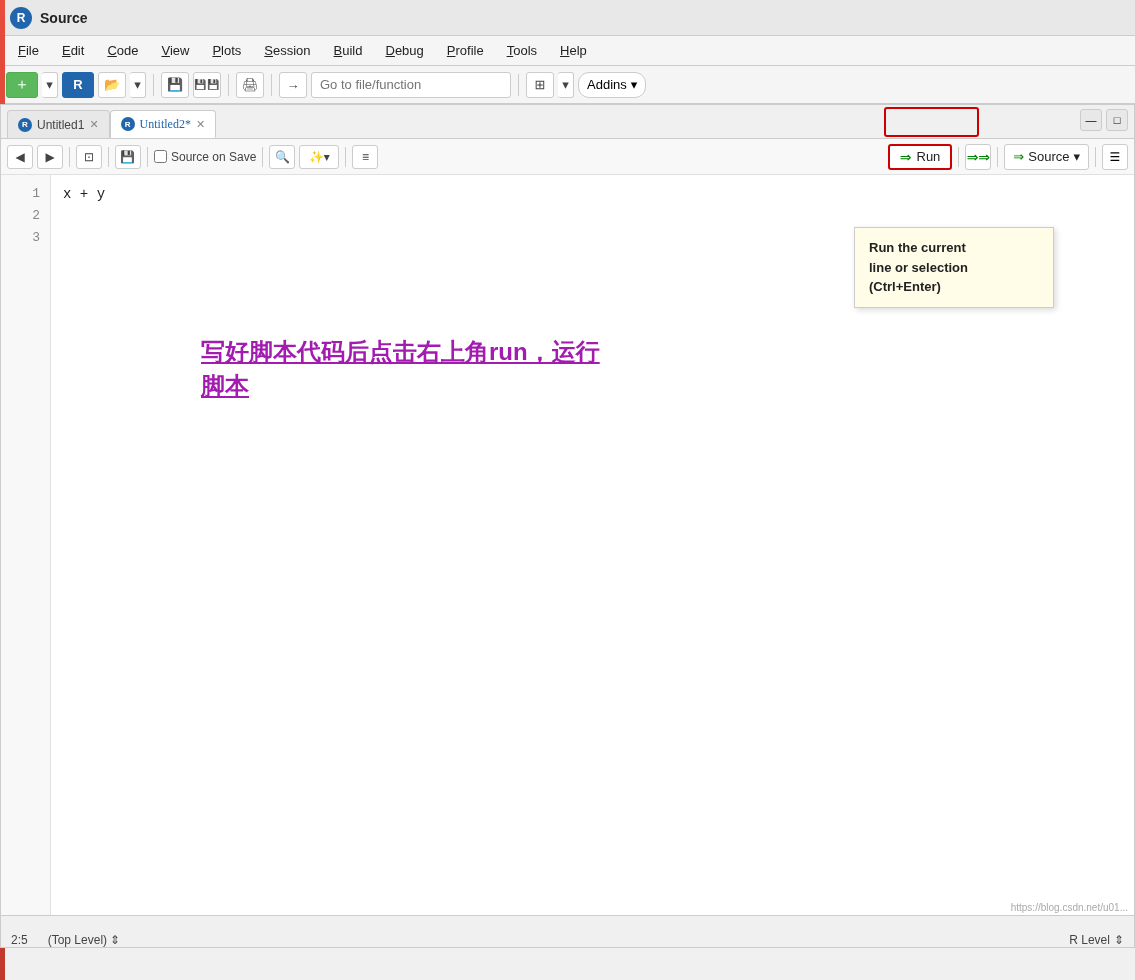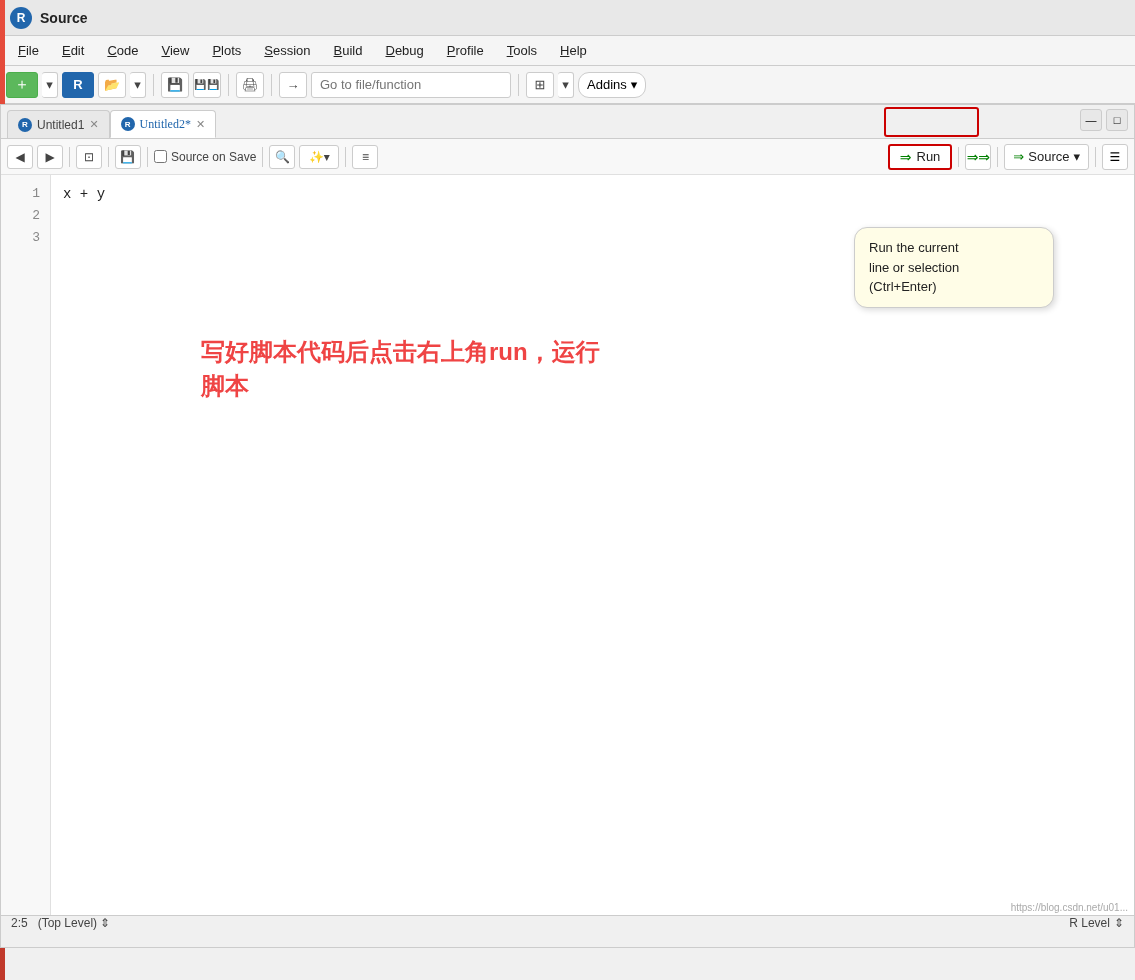--- a/index.html
+++ b/index.html
@@ -288,41 +288,43 @@
       animation: blink 1s step-end infinite;
     }
     @keyframes blink { 50% { opacity: 0; } }
 
     
     #annotation {
       position: absolute;
       left: 200px;
       top: 160px;
       font-size: 24px;
-      color: #ef4444;
+      color: #a21caf;
       font-weight: bold;
       line-height: 1.4;
       pointer-events: none;
+      text-decoration: underline;
     }
 
     
     #tooltip {
       position: absolute;
       right: 80px;
       top: 52px;
       background: #fffde7;
       border: 1px solid #ccc;
-      border-radius: 13px;
+      border-radius: 0;
       padding: 10px 14px;
       font-size: 13px;
       color: #222;
       line-height: 1.5;
       box-shadow: 2px 2px 6px rgba(0,0,0,0.15);
       z-index: 10;
       width: 200px;
+      font-weight: bold;
     }
 
     
     #run-highlight-box {
       position: absolute;
       right: 155px;
       top: 2px;
       width: 95px;
       height: 30px;
       border: 2px solid #cc0000;
@@ -330,23 +332,23 @@
       pointer-events: none;
       z-index: 5;
     }
 
     
     #status-bar {
       height: 32px;
       background: #f0f0f0;
       border-top: 1px solid #ccc;
       display: flex;
-      align-items: flex-start;
+      align-items: flex-end;
       padding: 0 10px;
-      gap: 10px;
+      gap: 20px;
       font-size: 12px;
       color: #444;
       position: absolute;
       bottom: 0;
       left: 0;
       right: 0;
     }
     .status-pos { font-weight: 500; }
     .status-level { display: flex; align-items: center; gap: 3px; }
     .status-right {

